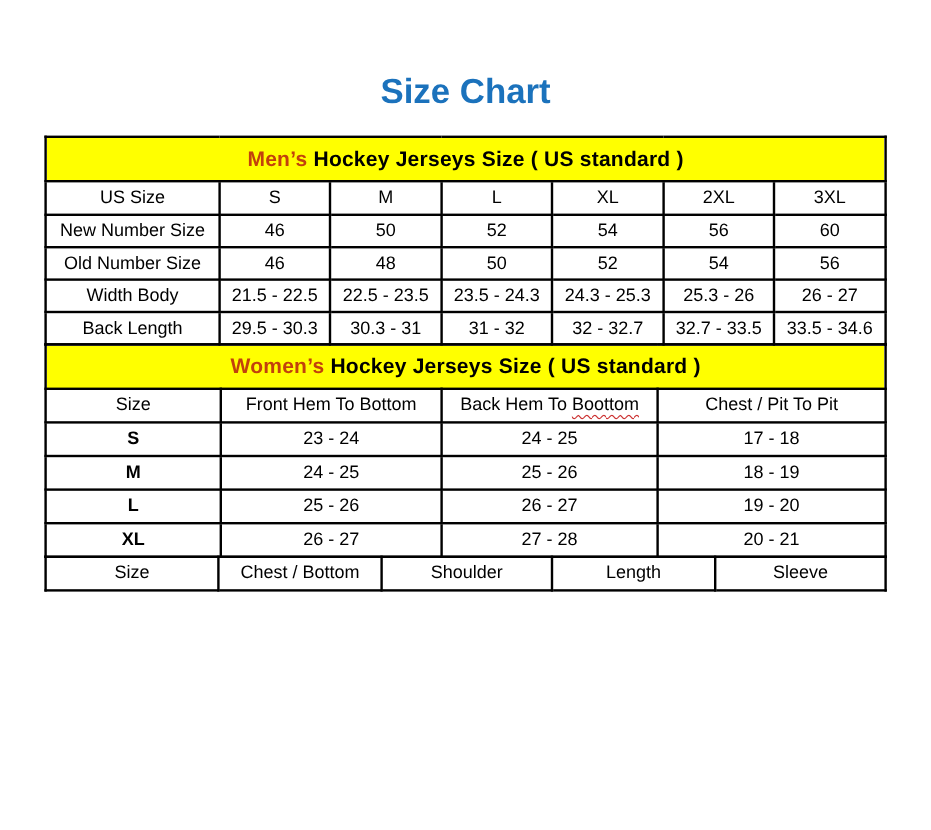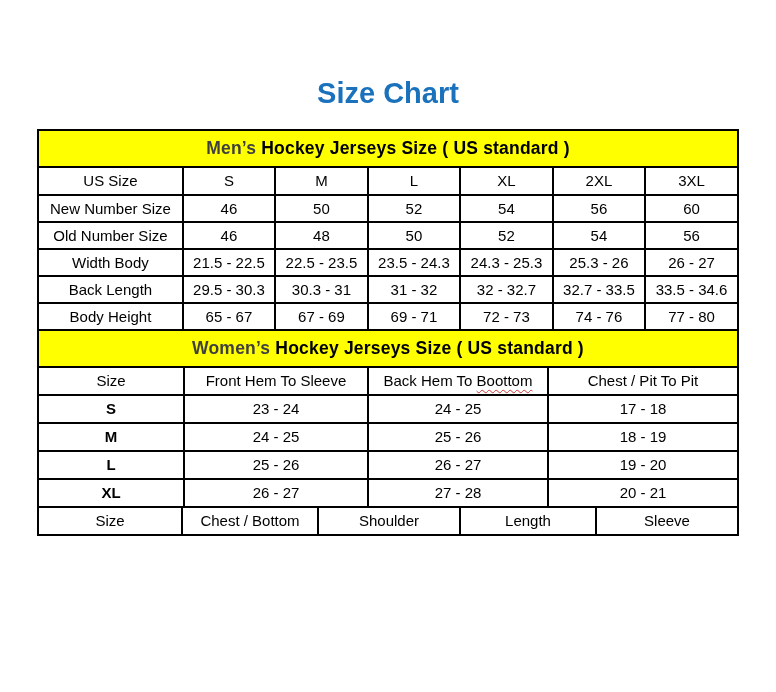--- a/index.html
+++ b/index.html
@@ -11,21 +11,21 @@
     font-family: "Liberation Sans", "DejaVu Sans", sans-serif;
     color: #000000;
   }
   .canvas {
     width: 776px;
     height: 692px;
     overflow: hidden;
   }
   .page-title {
     margin: 0;
-    padding-top: 78px;
+    padding-top: 62px;
     padding-bottom: 19px;
     text-align: center;
     color: #1B72BC;
     font-size: 29px;
     font-weight: 700;
     line-height: 1.1;
   }
   table.tbl {
     border-collapse: collapse;
     table-layout: fixed;
@@ -46,21 +46,21 @@
     overflow: hidden;
     white-space: nowrap;
   }
   td.band {
     background: #FFFF00;
     font-size: 17.5px;
     font-weight: 700;
     height: 35px;
     letter-spacing: 0.2px;
   }
-  td.band .accent { color: #404040; text-align: right; }
+  td.band .accent { color: #c2410c; text-align: right; }
   td.hdr { font-weight: 400; }
   td.lbl-bold { font-weight: 700; }
   .mens td.data-row-cell  { height: 25px; }
   .womens td.data-row-cell { height: 26px; }
   .youth td.data-row-cell { height: 28px; }
   .sq {
     text-decoration: underline;
     text-decoration-style: wavy;
     text-decoration-color: #cc3333;
     text-decoration-thickness: 1px;
@@ -126,46 +126,37 @@
     </tr>
     <tr>
       <td class="data-row-cell">Back Length</td>
       <td class="data-row-cell">29.5 - 30.3</td>
       <td class="data-row-cell">30.3 - 31</td>
       <td class="data-row-cell">31 - 32</td>
       <td class="data-row-cell">32 - 32.7</td>
       <td class="data-row-cell">32.7 - 33.5</td>
       <td class="data-row-cell">33.5 - 34.6</td>
     </tr>
-    <tr>
-      <td class="data-row-cell">Body Height</td>
-      <td class="data-row-cell">65 - 67</td>
-      <td class="data-row-cell">67 - 69</td>
-      <td class="data-row-cell">69 - 71</td>
-      <td class="data-row-cell">72 - 73</td>
-      <td class="data-row-cell">74 - 76</td>
-      <td class="data-row-cell">77 - 80</td>
-    </tr>
   </tbody>
     </table>
 
   <table class="tbl womens follow">
     <colgroup>
       <col style="width:146px">
       <col style="width:184px">
         <col style="width:180px">
         <col style="width:190px">
     </colgroup>
     <tbody>
         <tr>
       <td class="band" colspan="4"><span class="accent">Women’s</span><span> Hockey Jerseys Size ( US standard )</span></td>
     </tr>
     <tr>
       <td class="hdr">Size</td>
-      <td class="hdr">Front Hem To Sleeve</td>
+      <td class="hdr">Front Hem To Bottom</td>
       <td class="hdr"><span>Back Hem To</span> <span class="sq">Boottom</span></td>
       <td class="hdr">Chest / Pit To Pit</td>
     </tr>
     <tr>
       <td class="data-row-cell lbl-bold">S</td>
       <td class="data-row-cell">23 - 24</td>
       <td class="data-row-cell">24 - 25</td>
       <td class="data-row-cell">17 - 18</td>
     </tr>
     <tr>

